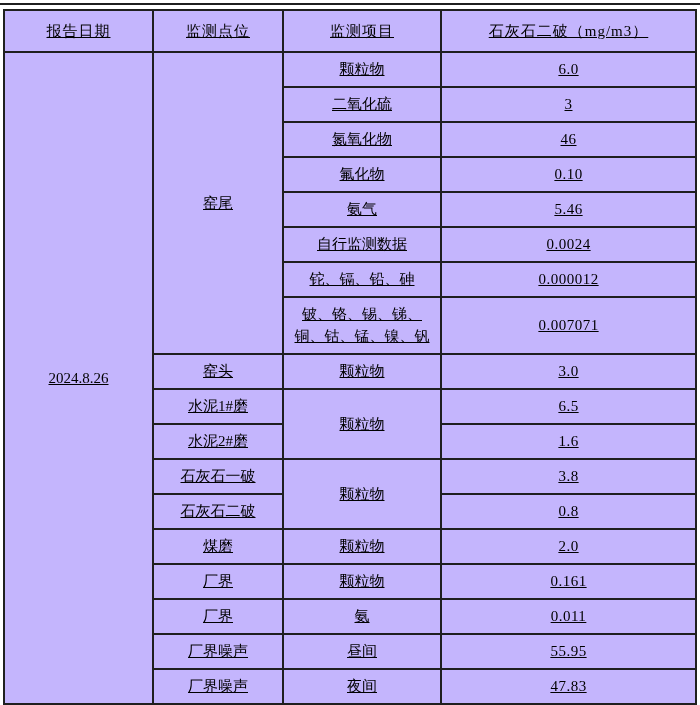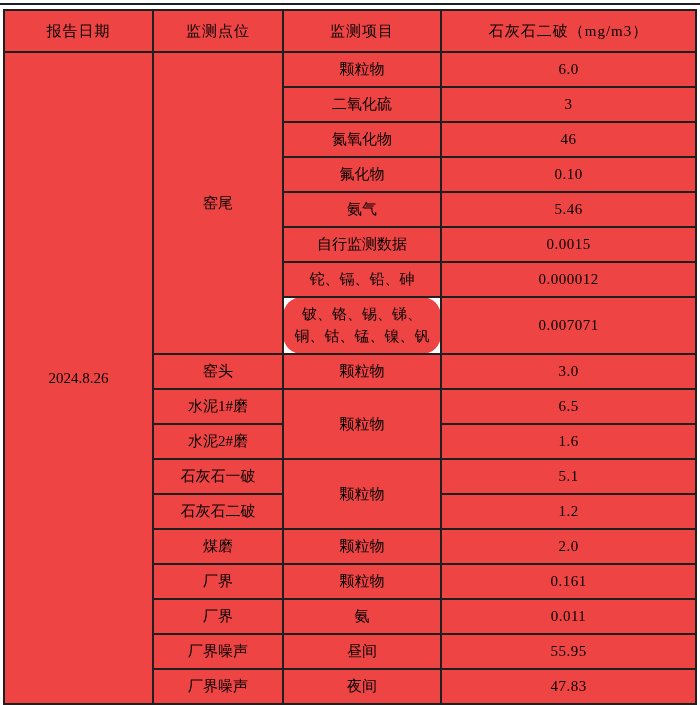--- a/index.html
+++ b/index.html
@@ -28,29 +28,30 @@
   table.report col.c2 { width: 130px; }
   table.report col.c3 { width: 158px; }
   table.report col.c4 { width: 255px; }
   table.report th, table.report td {
     border: 2px solid #1f1f1f;
     text-align: center;
     vertical-align: middle;
     font-size: 15px;
     font-weight: normal;
     padding: 2px 4px;
-    background: #ef4444;
+    background: #c4b5fd;
     overflow: hidden;
+    text-decoration: underline;
   }
   table.report thead tr { height: 42px; }
   table.report tbody tr { height: 35px; }
   table.report tbody tr.tall { height: 57px; }
   table.report th { letter-spacing: 1px; }
   td.num { letter-spacing: 0.5px; }
-  td.multiline { line-height: 1.45; padding: 2px 2px; border-radius: 19px; }
+  td.multiline { line-height: 1.45; padding: 2px 2px; }
 </style>
 </head>
 <body>
 
 <div class="top-rule"></div>
 
 <table class="report">
   <colgroup>
     <col class="c1">
       <col class="c2">
@@ -83,21 +84,21 @@
     <tr>
       <td>氟化物</td>
       <td class="num">0.10</td>
     </tr>
     <tr>
       <td>氨气</td>
       <td class="num">5.46</td>
     </tr>
     <tr>
       <td>自行监测数据</td>
-      <td class="num">0.0015</td>
+      <td class="num">0.0024</td>
     </tr>
     <tr>
       <td>铊、镉、铅、砷</td>
       <td class="num">0.000012</td>
     </tr>
     <tr class="tall">
       <td class="multiline">铍、铬、锡、锑、铜、钴、锰、镍、钒</td>
       <td class="num">0.007071</td>
     </tr>
     <tr>
@@ -110,25 +111,25 @@
       <td rowspan="2">颗粒物</td>
       <td class="num">6.5</td>
     </tr>
     <tr>
       <td>水泥2#磨</td>
       <td class="num">1.6</td>
     </tr>
     <tr>
       <td>石灰石一破</td>
       <td rowspan="2">颗粒物</td>
-      <td class="num">5.1</td>
+      <td class="num">3.8</td>
     </tr>
     <tr>
       <td>石灰石二破</td>
-      <td class="num">1.2</td>
+      <td class="num">0.8</td>
     </tr>
     <tr>
       <td>煤磨</td>
       <td>颗粒物</td>
       <td class="num">2.0</td>
     </tr>
     <tr>
       <td>厂界</td>
       <td>颗粒物</td>
       <td class="num">0.161</td>

